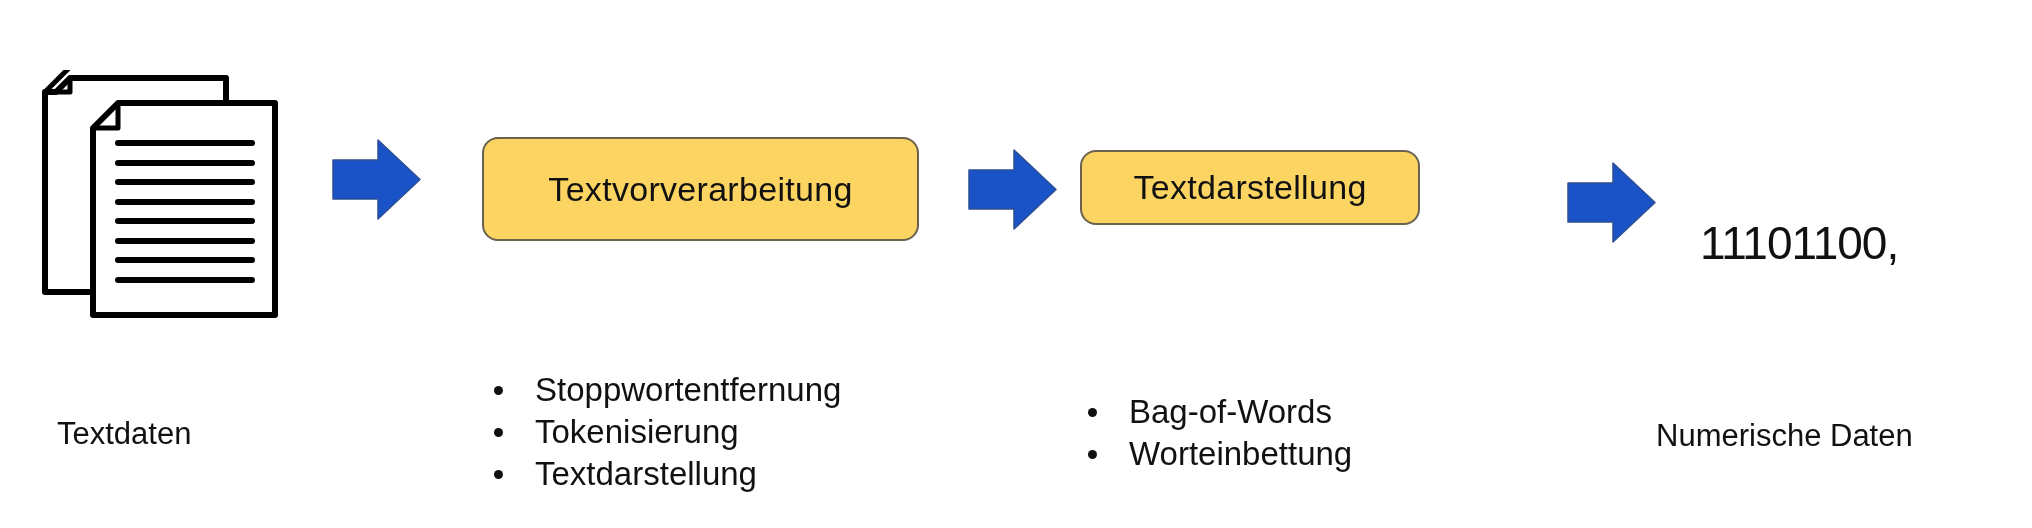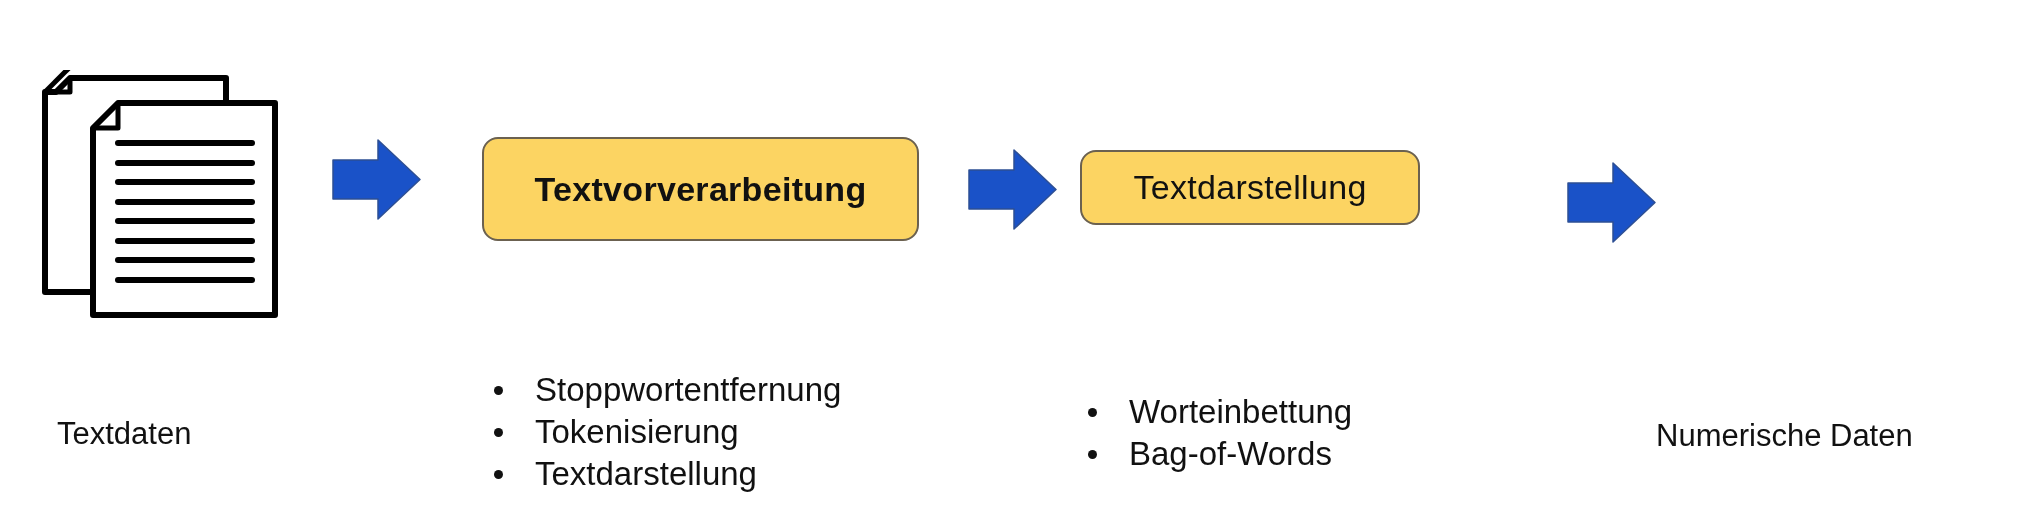--- a/index.html
+++ b/index.html
@@ -85,47 +85,48 @@
   </svg>
 </div>
 <div class="label" style="left:57px; top:418px;">Textdaten</div>
 
 <div class="arrow" style="left:332px; top:139px;">
   <svg width="90" height="82" viewBox="0 0 90 82">
     <path d="M1 21 L46 21 L46 1 L88 40.5 L46 80 L46 60 L1 60 Z" fill="#1a52c8" stroke="#2d4f94" stroke-width="1.5" stroke-linejoin="round"></path>
   </svg>
 </div>
 
-<div class="step-box" style="left:482px; top:137px; width:437px; height:104px;font-weight:bold;">
+<div class="step-box" style="left:482px; top:137px; width:437px; height:104px;">
   <span>Textvorverarbeitung</span>
 </div>
 <ul class="bullets" style="left:494px; top:369px;">
   <li><span class="dot"></span><span>Stoppwortentfernung</span></li>
   <li><span class="dot"></span><span>Tokenisierung</span></li>
   <li><span class="dot"></span><span>Textdarstellung</span></li>
 </ul>
 
 <div class="arrow" style="left:968px; top:149px;">
   <svg width="90" height="82" viewBox="0 0 90 82">
     <path d="M1 21 L46 21 L46 1 L88 40.5 L46 80 L46 60 L1 60 Z" fill="#1a52c8" stroke="#2d4f94" stroke-width="1.5" stroke-linejoin="round"></path>
   </svg>
 </div>
 
 <div class="step-box" style="left:1080px; top:150px; width:340px; height:75px;">
   <span>Textdarstellung</span>
 </div>
 <ul class="bullets" style="left:1088px; top:391px;">
+  <li><span class="dot"></span><span>Bag-of-Words</span></li>
   <li><span class="dot"></span><span>Worteinbettung</span></li>
-  <li><span class="dot"></span><span>Bag-of-Words</span></li>
 </ul>
 
 <div class="arrow" style="left:1567px; top:162px;">
   <svg width="90" height="82" viewBox="0 0 90 82">
     <path d="M1 21 L46 21 L46 1 L88 40.5 L46 80 L46 60 L1 60 Z" fill="#1a52c8" stroke="#2d4f94" stroke-width="1.5" stroke-linejoin="round"></path>
   </svg>
 </div>
 
 <div class="binary">
+  <div>11101100,</div>
   
   
   
 </div>
 <div class="label" style="left:1656px; top:420px;">Numerische Daten</div>
 
 </body></html>

